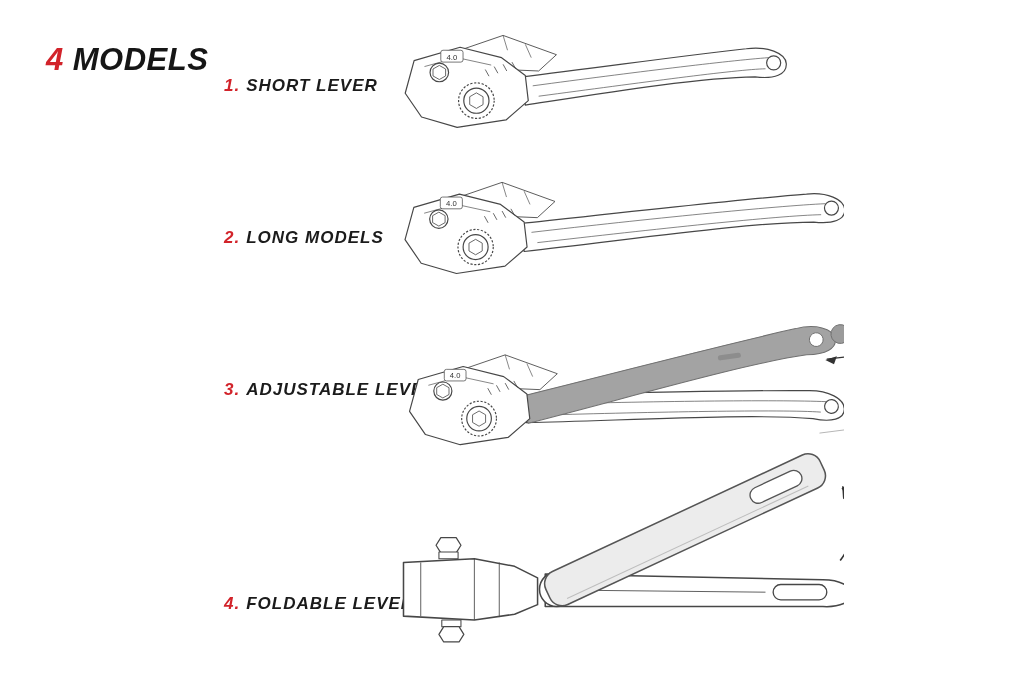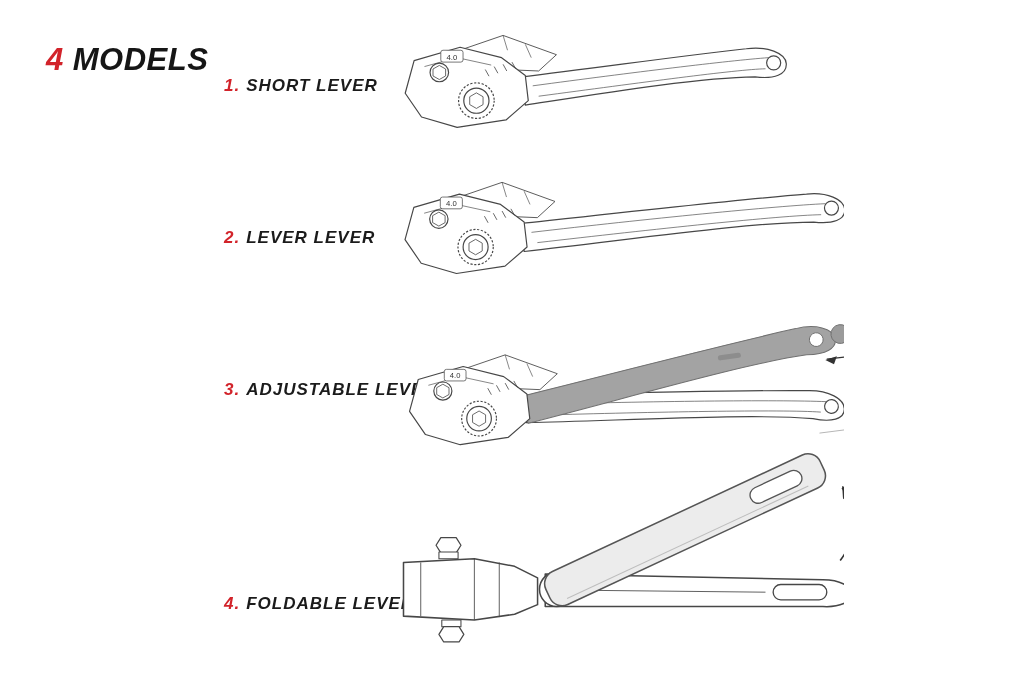--- a/index.html
+++ b/index.html
@@ -51,21 +51,21 @@
   </svg>
 
   <div class="title">
     <span class="num">4</span><span>MODELS</span>
   </div>
 
   <div class="model-label" style="left:224px;top:76px">
     <span class="num">1.</span><span>SHORT LEVER</span>
   </div>
   <div class="model-label" style="left:224px;top:228px">
-    <span class="num">2.</span><span>LEVER LEVER</span>
+    <span class="num">2.</span><span>LONG MODELS</span>
   </div>
   <div class="model-label" style="left:224px;top:380px">
     <span class="num">3.</span><span>ADJUSTABLE LEVER</span>
   </div>
   <div class="model-label" style="left:224px;top:594px">
     <span class="num">4.</span><span>FOLDABLE LEVER</span>
   </div>
 
   <svg class="diagram" style="left:380px;top:28px" width="430" viewBox="0 0 580 150">
     <use href="#blade-short"></use>

